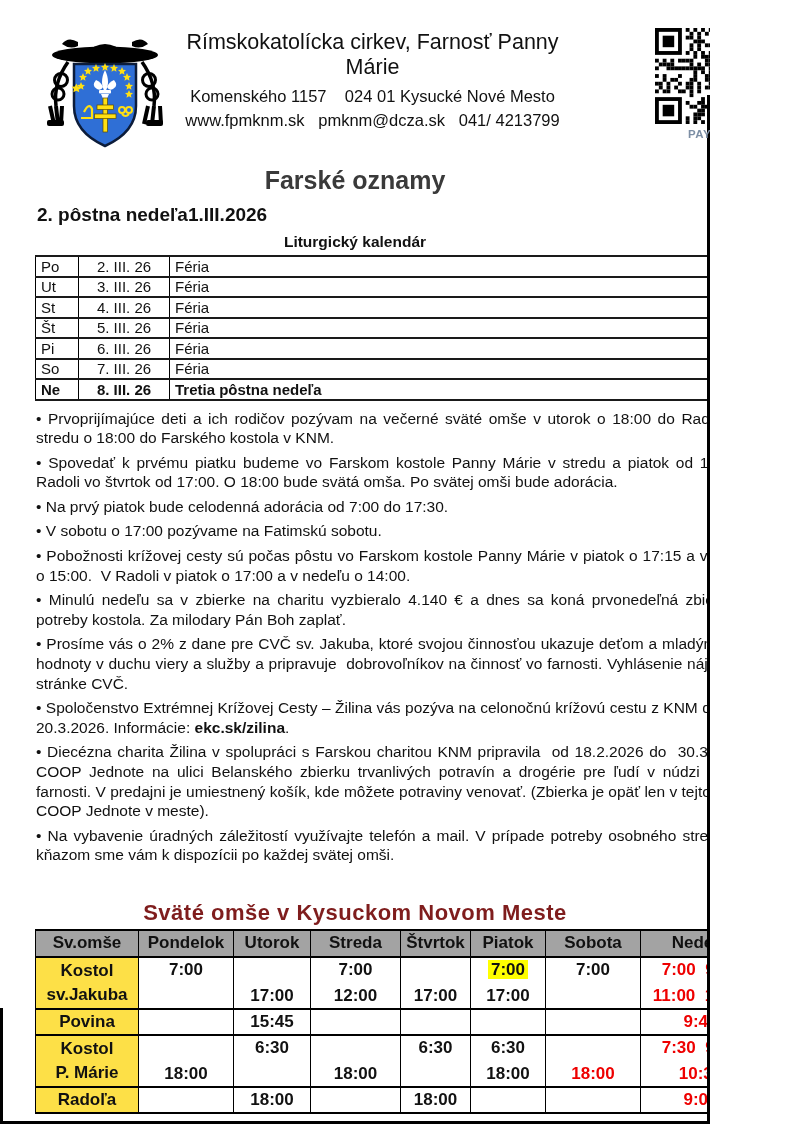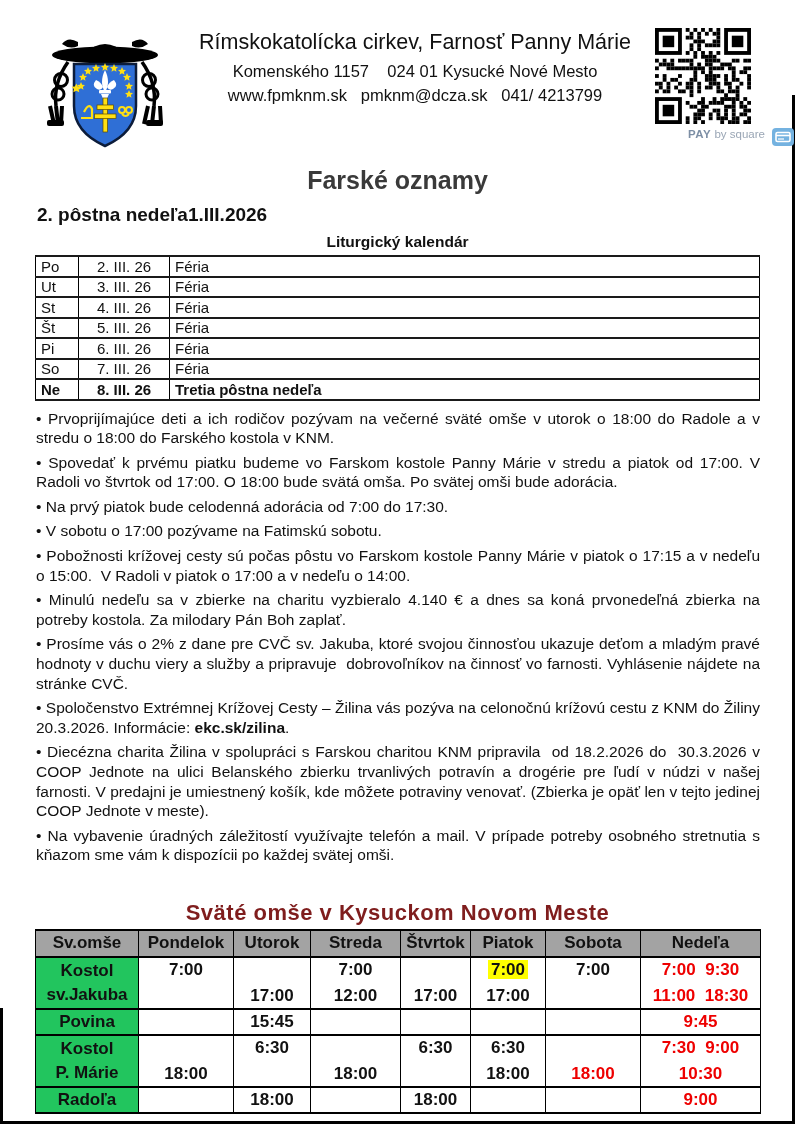--- a/index.html
+++ b/index.html
@@ -1,18 +1,18 @@
 <!DOCTYPE html>
 <html lang="sk"><head>
 <meta charset="utf-8">
 <style>
   html,body{margin:0;padding:0;background:#ffffff;}
   .page{
     position:relative;
-    width:795px;height:1124px;
+    width:710px;height:1124px;
     background:#ffffff;
     overflow:hidden;
     font-family:"Liberation Sans","DejaVu Sans",sans-serif;
     color:#111;
   }
   
   .edge{position:absolute;background:#000;}
   .edge-right{top:95px;right:0;width:3px;bottom:0;}
   .edge-bottom{left:0;right:0;bottom:0;height:3px;}
   .edge-left{left:0;top:1008px;bottom:0;width:3px;}
@@ -53,21 +53,21 @@
 
   
   .mass-heading{text-align:center;font-size:22px;font-weight:bold;color:#7f1d1d;margin-top:1px;letter-spacing:.5px;}
   .mass{margin:3px auto 0 35px;width:725px;table-layout:fixed;}
   .mass td,.mass th{
     border-left:1.5px solid #000;border-right:1.5px solid #000;
     border-top:2.5px solid #000;border-bottom:2.5px solid #000;
     font-size:17px;font-weight:bold;text-align:center;vertical-align:middle;padding:0;
   }
   .mass th{background:#a3a3a3;height:25px;font-weight:bold;}
-  .mass td.lbl{background:#22c55e;}
+  .mass td.lbl{background:#fde047;}
   .mass .two{height:50px;}
   .mass .one{height:25px;}
   .cellcol{display:flex;flex-direction:column;justify-content:space-between;height:50px;}
   .ln{height:24px;line-height:24px;white-space:pre;}
   .red{color:#ee0000;}
   .hl{background:#ffff00;padding:0 3px;}
 
   
   .confession{text-align:center;font-size:18px;font-weight:bold;color:#8f8f8f;margin-top:5px;}
 </style>

